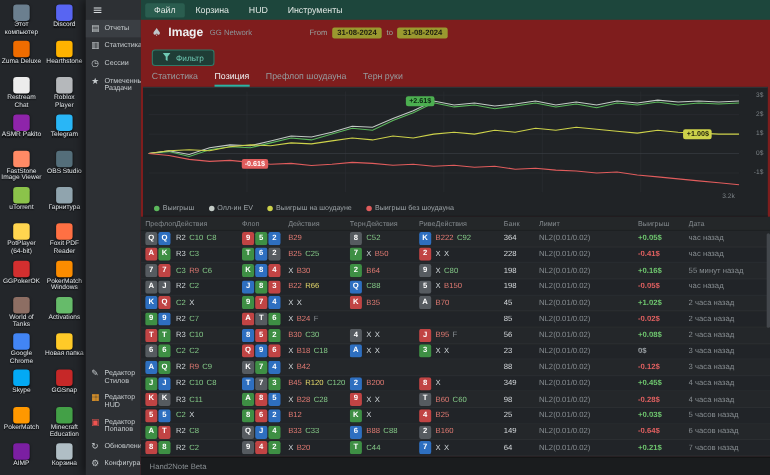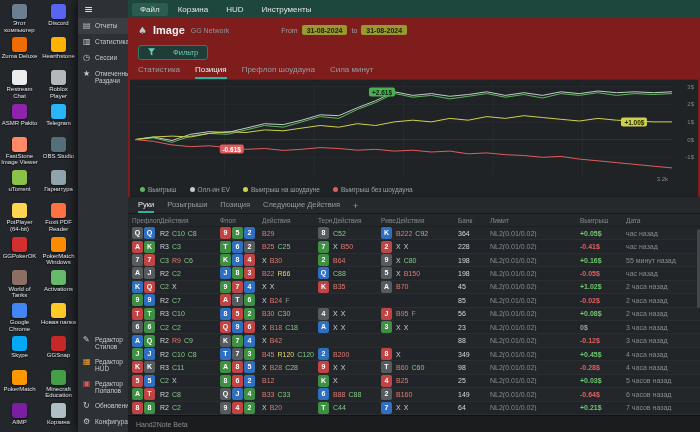--- a/index.html
+++ b/index.html
@@ -25,21 +25,21 @@
   .menu-item{font-size:8px;color:#dfe7e3;padding:2px 8px;border-radius:2px;cursor:pointer;}
   .menu-item.first{background:#2a5d4f;}
   .app-header{height:24px;display:flex;align-items:center;padding:0 10px;gap:6px;flex:0 0 24px;}
   .player-icon{color:#bfc6ca;font-size:10px;font-family:"DejaVu Sans",sans-serif;}
   .player-name{font-size:11px;font-weight:bold;color:#eef1f2;}
   .network{font-size:7px;color:#8d9498;}
   .dates{display:flex;align-items:center;gap:4px;margin-left:46px;}
   .date-lbl{font-size:7px;color:#9aa09d;}
   .date-pill{font-size:7px;background:#9a992f;color:#1d1d10;padding:1.5px 5px;border-radius:2px;font-weight:bold;cursor:pointer;}
   .filter-row{height:20px;display:flex;align-items:center;padding:0 10px;flex:0 0 20px;}
-  .filter-btn{display:flex;align-items:center;gap:18px;border:1px solid #2f7a68;background:#1f3d36;color:#6fcab4;font-size:7.5px;padding:2px 9px;border-radius:3px;cursor:pointer;font-family:"Liberation Sans",sans-serif;}
+  .filter-btn{display:flex;align-items:center;gap:5px;border:1px solid #2f7a68;background:#1f3d36;color:#6fcab4;font-size:7.5px;padding:2px 9px;border-radius:3px;cursor:pointer;font-family:"Liberation Sans",sans-serif;}
   .tabs-row{height:17px;display:flex;align-items:flex-end;padding:0 10px;gap:15px;flex:0 0 17px;}
   .rtab{font-size:8px;color:#969c9f;padding-bottom:3px;border-bottom:2px solid transparent;cursor:pointer;}
   .rtab.active{color:#eef1f2;border-color:#2bb3a3;}
   
   .chart-wrap{height:116px;flex:0 0 116px;position:relative;background:#202326;margin:0 2px;border-top:1px solid #2e3236;border-bottom:1px solid #1a1c1e;}
   .plot{position:absolute;left:5px;right:26px;top:3px;height:92px;}
   .plot svg{width:100%;height:100%;display:block;}
   .badge{position:absolute;font-size:6.5px;font-weight:bold;padding:1px 3px;border-radius:2px;transform:translate(-50%,-50%);white-space:nowrap;}
   .ytick{position:absolute;right:4px;font-size:6px;color:#7d8488;}
   .xtick{position:absolute;right:30px;top:96px;font-size:6px;color:#7d8488;}
@@ -255,21 +255,21 @@
             <path d="M0 0 H10 L6.2 5 V10.5 L3.8 9 V5 Z" fill="#6fcab4"></path>
           </svg>
         <span>Фильтр</span>
       </button>
     </div>
 
     <div class="tabs-row">
         <div class="rtab">Статистика</div>
         <div class="rtab active">Позиция</div>
         <div class="rtab">Префлоп шоудауна</div>
-        <div class="rtab">Сила минут</div>
+        <div class="rtab">Терн руки</div>
       </div>
 
     <div class="chart-wrap">
       <div class="plot">
           <svg viewBox="0 0 556 92" preserveAspectRatio="none">
             <line x1="92.66666666666667" x2="92.66666666666667" y1="0" y2="92" stroke="#2b2f33" stroke-width="0.6"></line>
             <line x1="185.33333333333334" x2="185.33333333333334" y1="0" y2="92" stroke="#2b2f33" stroke-width="0.6"></line>
             <line x1="278" x2="278" y1="0" y2="92" stroke="#2b2f33" stroke-width="0.6"></line>
             <line x1="370.6666666666667" x2="370.6666666666667" y1="0" y2="92" stroke="#2b2f33" stroke-width="0.6"></line>
             <line x1="463.3333333333333" x2="463.3333333333333" y1="0" y2="92" stroke="#2b2f33" stroke-width="0.6"></line>
@@ -306,27 +306,20 @@
             <span>Выигрыш без шоудауна</span>
           </div>
         </div>
     <div class="ytick" style="top: 3.53846px;">3$</div>
         <div class="ytick" style="top: 21.2308px;">2$</div>
         <div class="ytick" style="top: 38.9231px;">1$</div>
         <div class="ytick" style="top: 56.6154px;">0$</div>
         <div class="ytick" style="top: 74.3077px;">-1$</div>
       </div>
 
-    <div class="table-tabs">
-        <div class="ttab active">Руки</div>
-        <div class="ttab">Розыгрыши</div>
-        <div class="ttab">Позиция</div>
-        <div class="ttab">Следующие Действия</div>
-        <div class="ttab-add">+</div>
-      </div>
     <div class="thead">
         <div class="cell">Префлоп</div>
         <div class="cell">Действия</div>
         <div class="cell">Флоп</div>
         <div class="cell">Действия</div>
         <div class="cell">Терн</div>
         <div class="cell">Действия</div>
         <div class="cell">Ривер</div>
         <div class="cell">Действия</div>
         <div class="cell">Банк</div>

